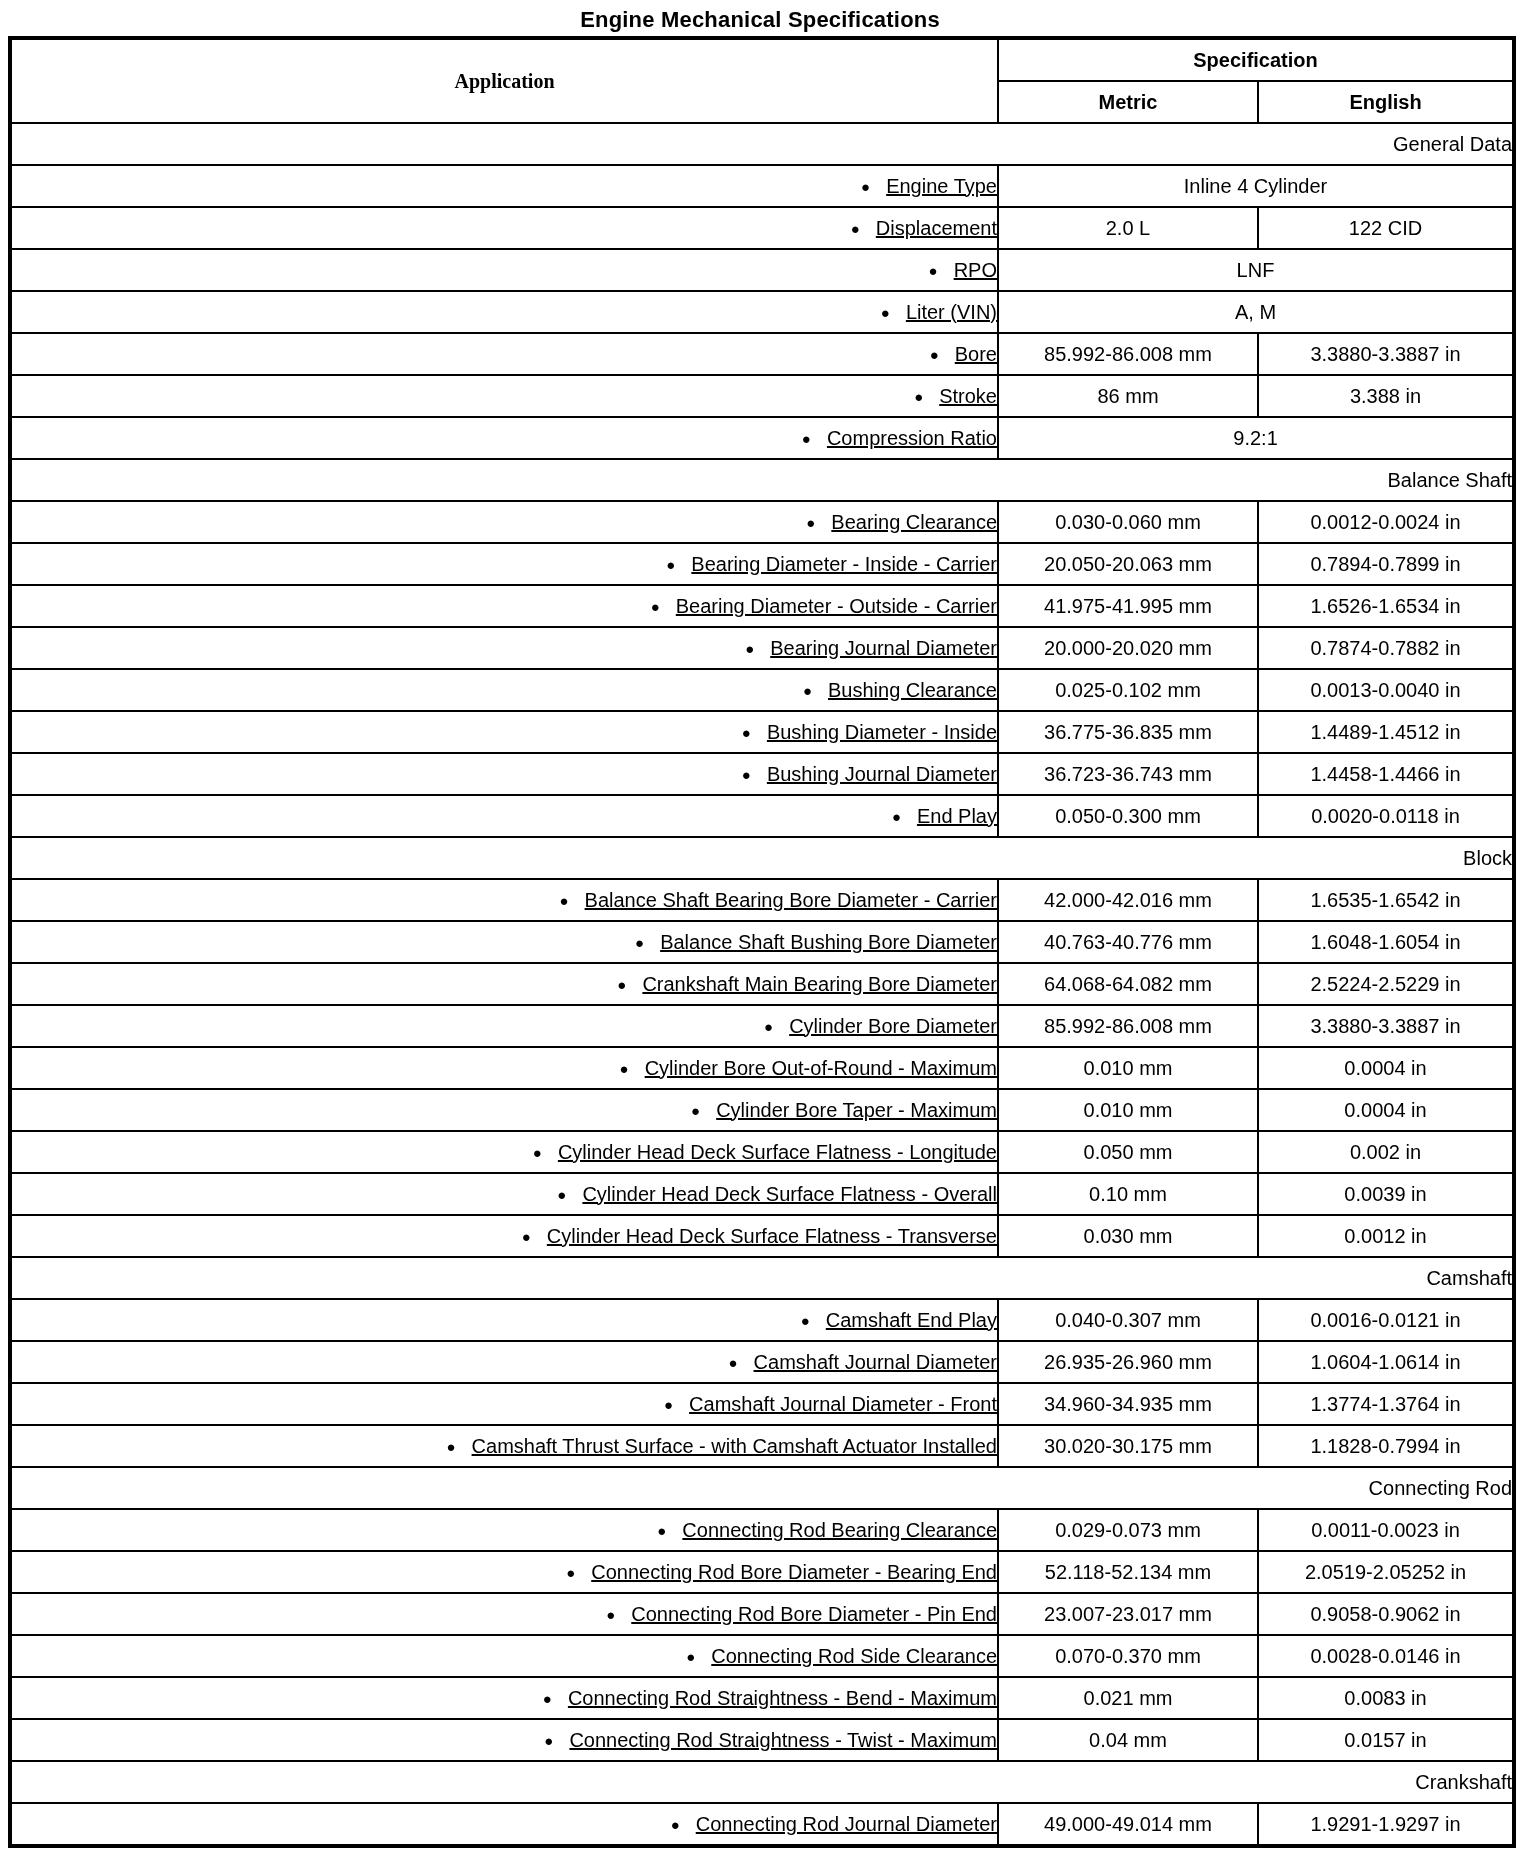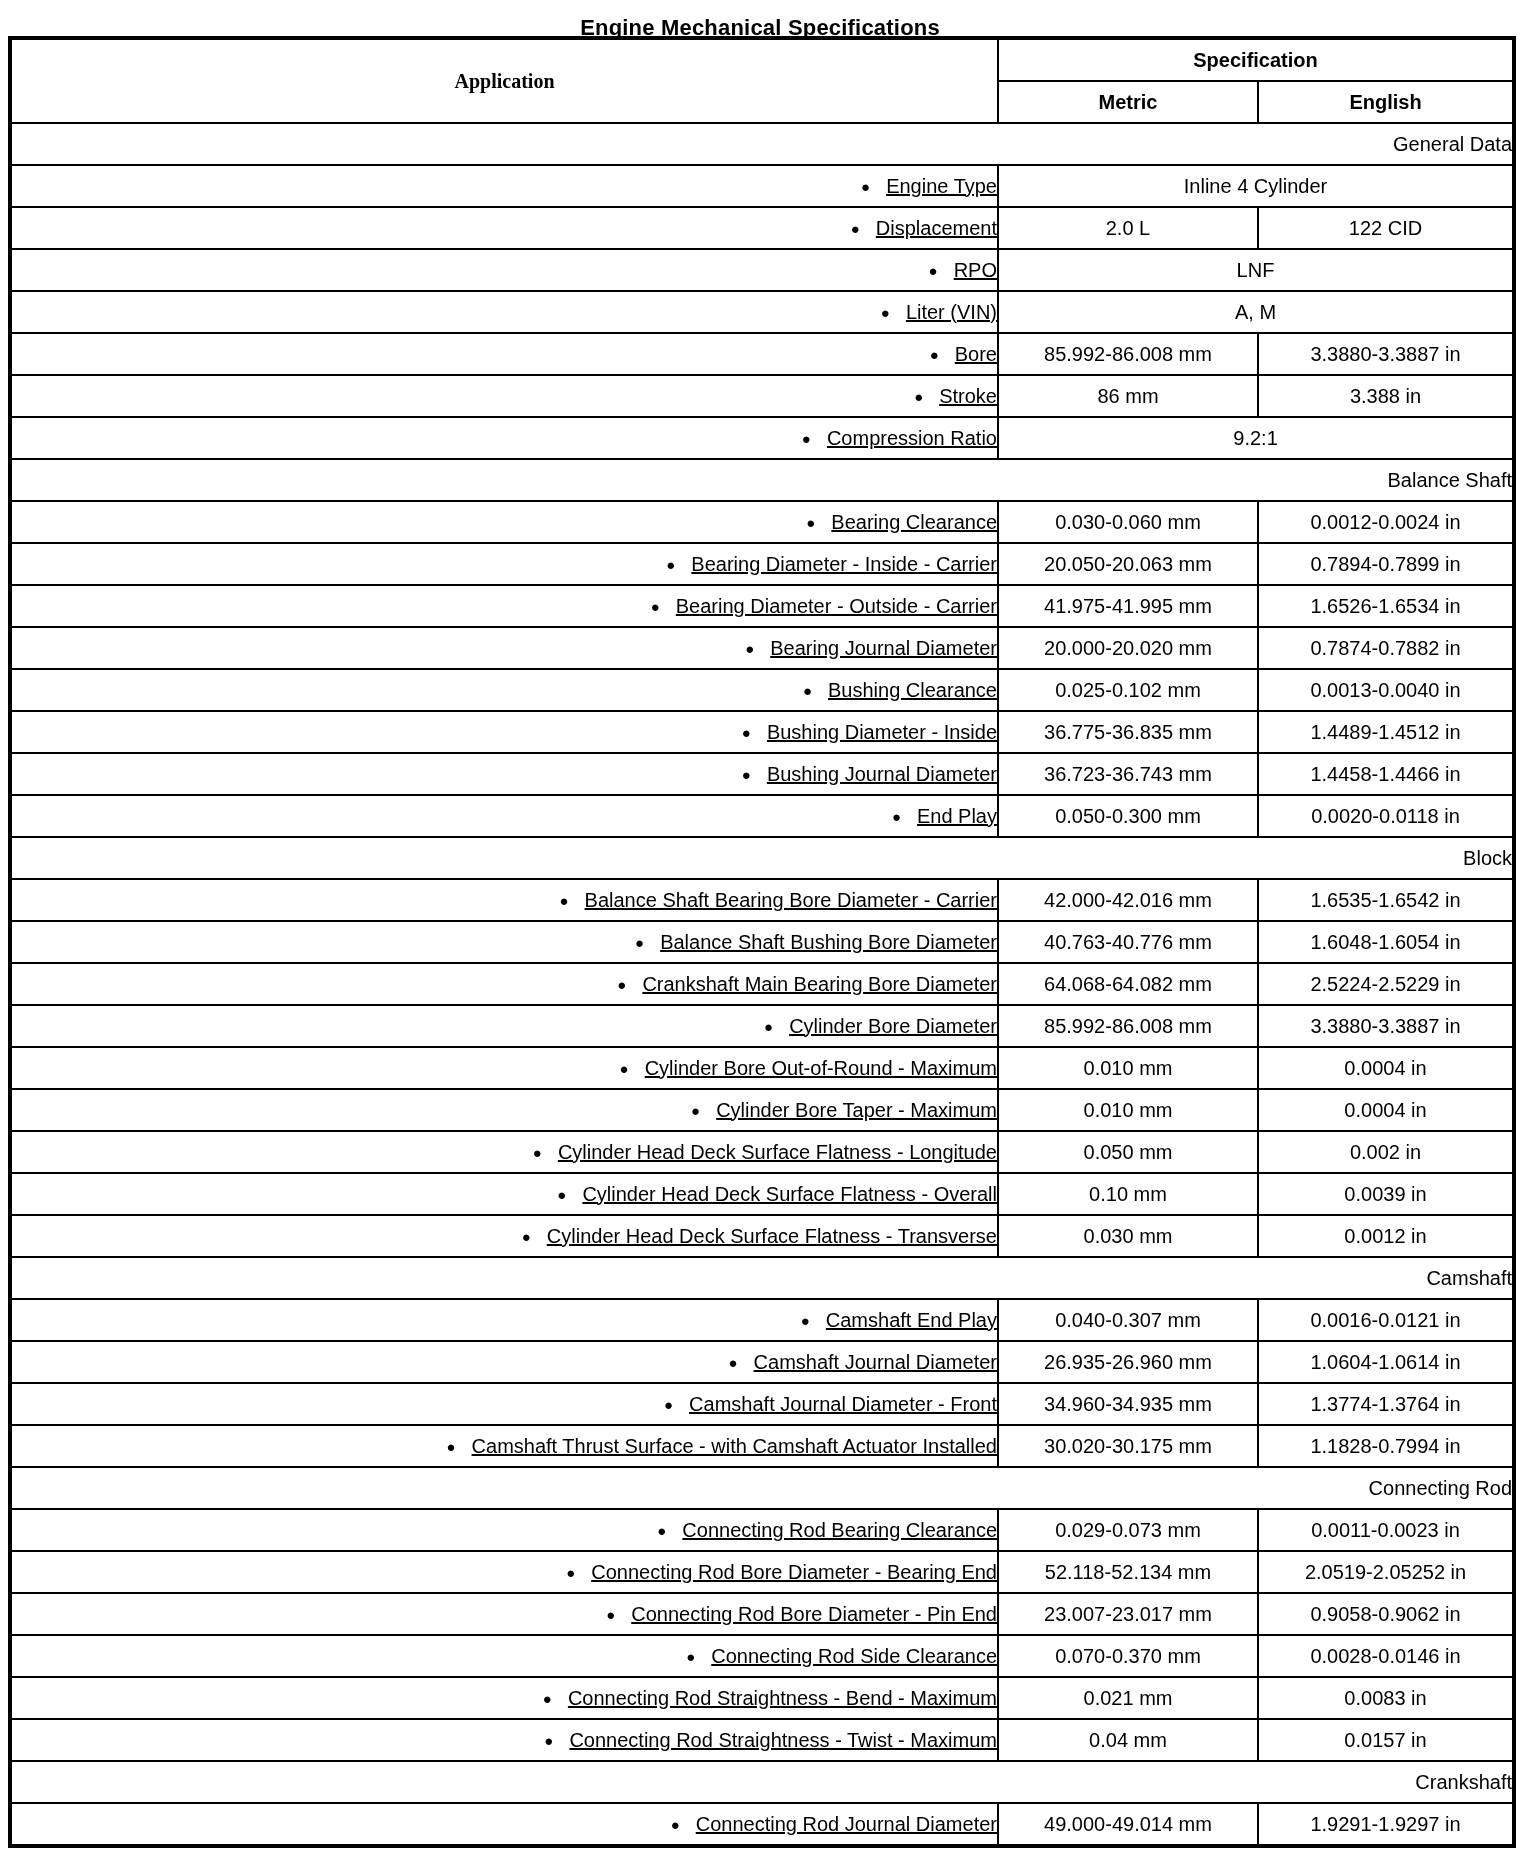--- a/index.html
+++ b/index.html
@@ -7,21 +7,21 @@
     position: relative;
     width: 1520px;
     height: 1874px;
     background: #ffffff;
     color: #000000;
     font-family: "Liberation Sans", sans-serif;
     overflow: hidden;
   }
   .doc-title {
     height: 36px;
-    padding-top: 15px;
+    padding-top: 7px;
     box-sizing: border-box;
     text-align: center;
     font-size: 22px;
     font-weight: bold;
     letter-spacing: 0.2px;
   }
   table.spec-table {
     border-collapse: collapse;
     table-layout: fixed;
     width: 1504px;

